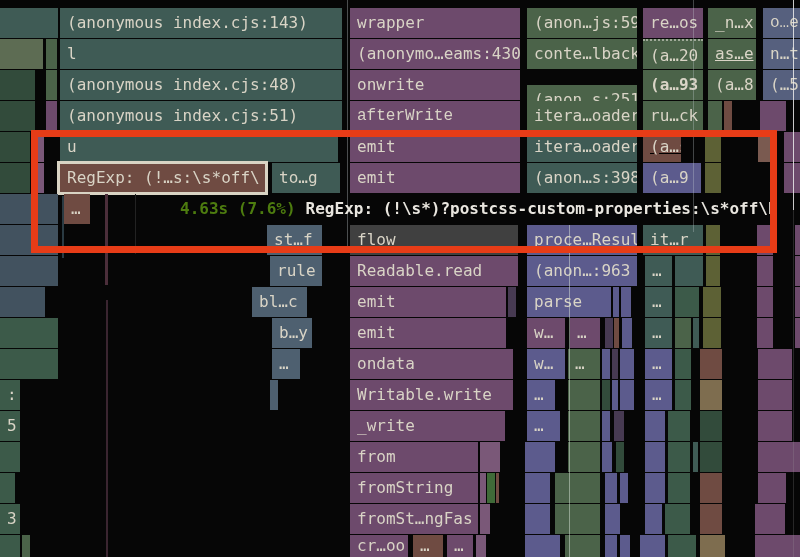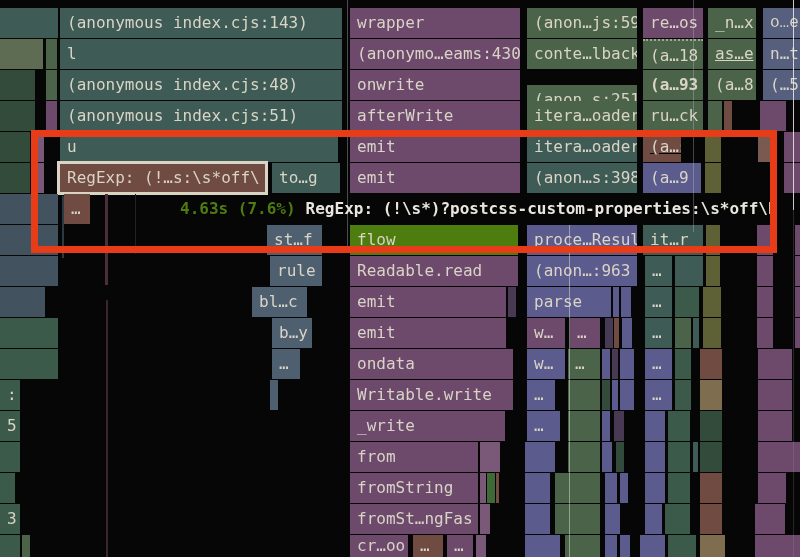--- a/index.html
+++ b/index.html
@@ -49,21 +49,21 @@
     <div class="block" style="left: 60px; top: 39px; width: 282px; height: 30px; background: rgb(63, 91, 85);">
       <span class="lbl" style="line-height: 30px;">l</span>
     </div>
     <div class="block" style="left: 350px; top: 39px; width: 170px; height: 30px; background: rgb(109, 74, 108);">
       <span class="lbl" style="line-height: 30px;">(anonymo…eams:430</span>
     </div>
     <div class="block" style="left: 527px; top: 39px; width: 110px; height: 30px; background: rgb(75, 99, 73);">
       <span class="lbl" style="line-height: 30px;">conte…lback</span>
     </div>
     <div class="block dotTop" style="left: 643px; top: 39px; width: 60px; height: 30px; background: rgb(75, 99, 73);">
-      <span class="lbl" style="line-height: 30px;">(a…18</span>
+      <span class="lbl" style="line-height: 30px;">(a…20</span>
     </div>
     <div class="block" style="left: 708px; top: 39px; width: 48px; height: 30px; background: rgb(75, 99, 73);">
       <span class="lbl" style="line-height: 30px; text-decoration: underline;">as…e</span>
     </div>
     <div class="block" style="left: 763px; top: 39px; width: 37px; height: 30px; background: rgb(86, 96, 126);">
       <span class="lbl" style="line-height: 30px;">n…t</span>
     </div>
     <div class="block" style="left: 0px; top: 70px; width: 35px; height: 30px; background: rgb(50, 75, 59);"></div>
     <div class="block" style="left: 46px; top: 70px; width: 11px; height: 30px; background: rgb(75, 99, 73);"></div>
     <div class="block" style="left: 60px; top: 70px; width: 282px; height: 30px; background: rgb(63, 91, 85);">
@@ -82,21 +82,21 @@
       <span class="lbl" style="line-height: 30px;">(a…8</span>
     </div>
     <div class="block" style="left: 763px; top: 70px; width: 37px; height: 30px; background: rgb(86, 96, 126);">
       <span class="lbl" style="line-height: 30px;">(…5</span>
     </div>
     <div class="block" style="left: 0px; top: 101px; width: 35px; height: 30px; background: rgb(50, 75, 59);"></div>
     <div class="block" style="left: 46px; top: 101px; width: 11px; height: 30px; background: rgb(109, 74, 108);"></div>
     <div class="block" style="left: 60px; top: 101px; width: 282px; height: 30px; background: rgb(63, 91, 85);">
       <span class="lbl" style="line-height: 30px;">(anonymous index.cjs:51)</span>
     </div>
-    <div class="block" style="left: 350px; top: 101px; width: 170px; height: 30px; background: rgb(109, 74, 108);">
+    <div class="block" style="left: 350px; top: 101px; width: 170px; height: 30px; background: rgb(109, 74, 108); font-family: Liberation Mono, monospace;">
       <span class="lbl" style="line-height: 30px;">afterWrite</span>
     </div>
     <div class="block" style="left: 527px; top: 101px; width: 110px; height: 30px; background: rgb(75, 99, 73);">
       <span class="lbl" style="line-height: 30px;">itera…oader</span>
     </div>
     <div class="block" style="left: 643px; top: 101px; width: 60px; height: 30px; background: rgb(75, 99, 73);">
       <span class="lbl" style="line-height: 30px;">ru…ck</span>
     </div>
     <div class="block" style="left: 708px; top: 101px; width: 14px; height: 30px; background: rgb(75, 99, 73);"></div>
     <div class="block" style="left: 724px; top: 101px; width: 8px; height: 30px; background: rgb(111, 75, 66);"></div>
@@ -138,21 +138,21 @@
     <div class="block" style="left: 705px; top: 163px; width: 16px; height: 30px; background: rgb(93, 97, 53);"></div>
     <div class="block" style="left: 784px; top: 163px; width: 16px; height: 30px; background: rgb(109, 74, 108);"></div>
     <div class="block tex" style="left: 0px; top: 194px; width: 58px; height: 30px; background: rgb(66, 82, 95);"></div>
     <div class="block" style="left: 64px; top: 194px; width: 26px; height: 30px; background: rgb(111, 75, 66);">
       <span class="lbl" style="line-height: 30px;">…</span>
     </div>
     <div class="block tex" style="left: 0px; top: 225px; width: 58px; height: 30px; background: rgb(66, 82, 95);"></div>
     <div class="block" style="left: 267px; top: 225px; width: 55px; height: 30px; background: rgb(78, 96, 112);">
       <span class="lbl" style="line-height: 30px;">st…f</span>
     </div>
-    <div class="block" style="left: 350px; top: 225px; width: 168px; height: 30px; background: #4d7c0f;">
+    <div class="block" style="left: 350px; top: 225px; width: 168px; height: 30px; background: #404040;">
       <span class="lbl" style="line-height: 30px;">flow</span>
     </div>
     <div class="block" style="left: 527px; top: 225px; width: 110px; height: 30px; background: rgb(92, 91, 141);">
       <span class="lbl" style="line-height: 30px;">proce…Resul</span>
     </div>
     <div class="block" style="left: 643px; top: 225px; width: 60px; height: 30px; background: rgb(63, 91, 85);">
       <span class="lbl" style="line-height: 30px;">it…r</span>
     </div>
     <div class="block" style="left: 706px; top: 225px; width: 14px; height: 30px; background: rgb(93, 97, 53);"></div>
     <div class="block" style="left: 757px; top: 225px; width: 16px; height: 30px; background: rgb(109, 74, 108);"></div>

